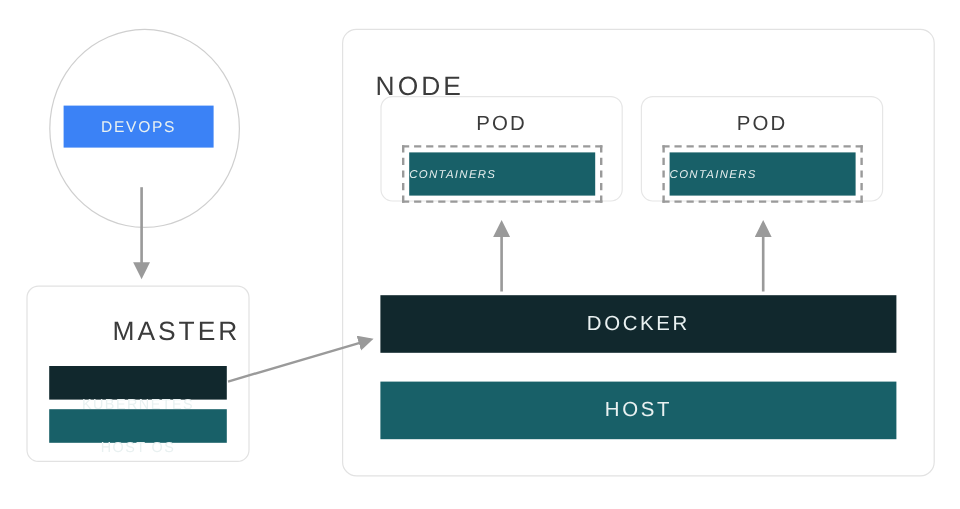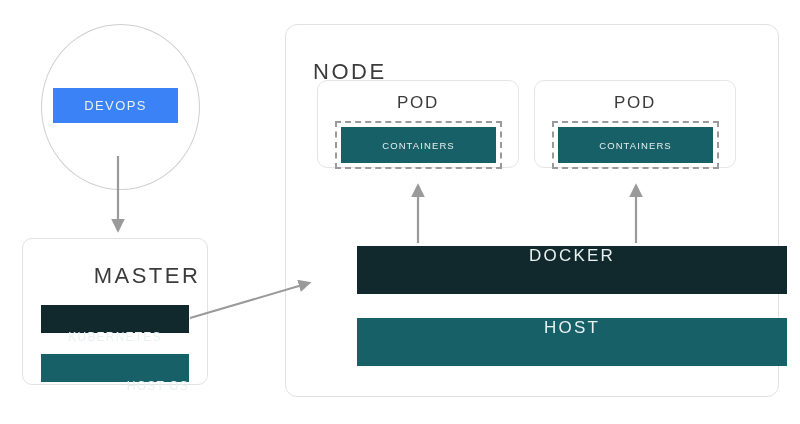--- a/index.html
+++ b/index.html
@@ -98,23 +98,22 @@
     font-size: 12px;
     letter-spacing: 1.2px;
     color: #e9f1f1;
     margin-top: 36px;
   }
   .bar-kubernetes {
     top: 305px;
     background: #11282d;
   }
   .bar-hostos {
-    top: 354px;
+    top: 341px;
     background: #186068;
-    justify-content: flex-end;
   }
 
   
   .node-box {
     position: absolute;
     left: 285px;
     top: 24px;
     width: 494px;
     height: 373px;
     border: 1px solid #e2e2e2;
@@ -164,38 +163,38 @@
     border: 2px dashed #9a9a9a;
     box-sizing: border-box;
     padding: 4px;
   }
   .containers-box {
     width: 100%;
     height: 100%;
     background: #186068;
     display: flex;
     align-items: center;
-    justify-content: center;
-    box-sizing: border-box;
+    box-sizing: border-box;
+    font-style: italic;
   }
   .containers-box span {
     color: #e5eeee;
     font-size: 9.5px;
     letter-spacing: 1.1px;
   }
 
   
   .stack-bar {
     position: absolute;
     left: 317px;
     width: 430px;
     height: 48px;
     display: flex;
+    align-items: center;
     justify-content: center;
-    margin-left: 40px;
   }
   .stack-bar span {
     font-size: 17px;
     letter-spacing: 2.2px;
     color: #e9f1f1;
   }
   .bar-docker {
     top: 246px;
     background: #11282d;
   }

